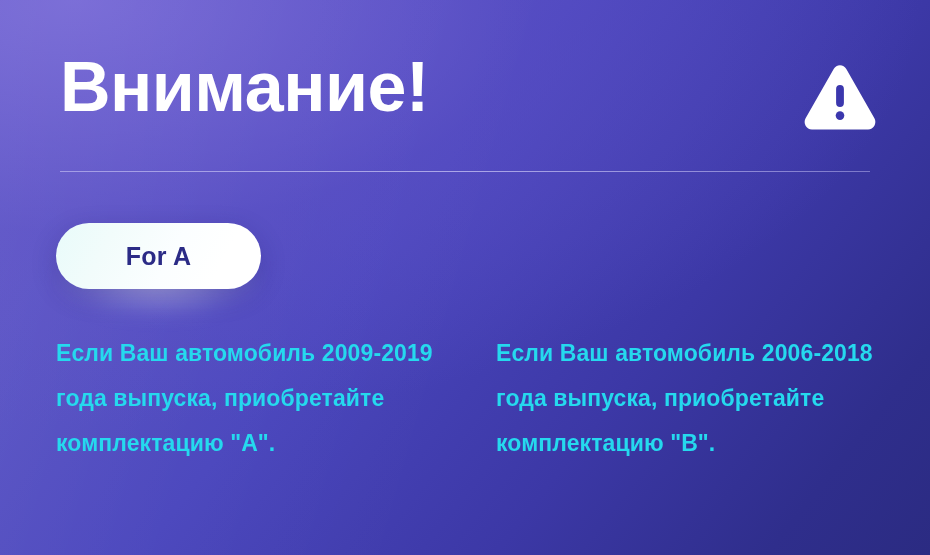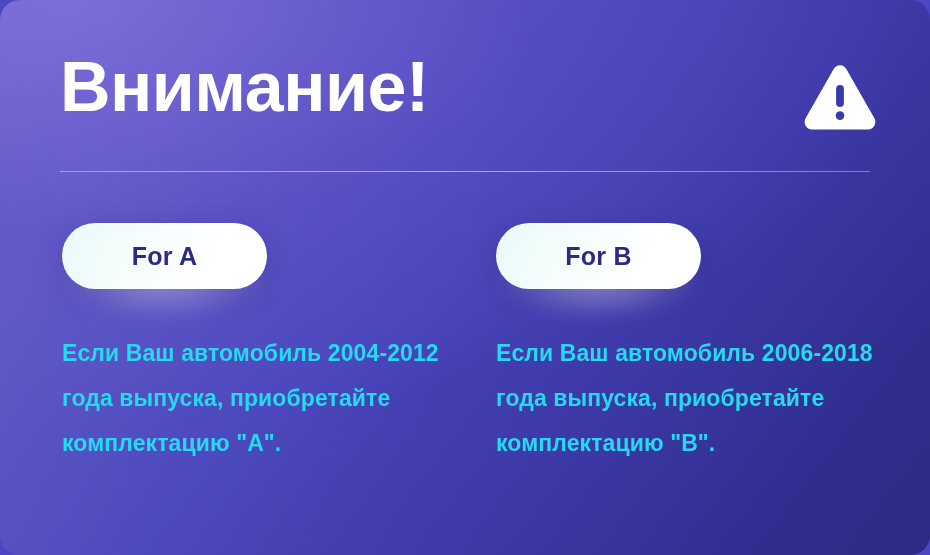--- a/index.html
+++ b/index.html
@@ -16,21 +16,20 @@
   }
 
   .banner {
     position: relative;
     width: 930px;
     height: 555px;
     overflow: hidden;
     background:
       radial-gradient(130% 110% at 8% 0%, rgba(118,104,214,0.95) 0%, rgba(92,80,198,0.55) 38%, rgba(74,66,186,0.0) 70%),
       linear-gradient(128deg, #5e55c9 0%, #5751c4 18%, #4a46bd 42%, #3c38a6 68%, #2f2e8c 88%, #2b2b82 100%);
-    border-radius: 20px;
   }
 
   
   .banner::before {
     content: "";
     position: absolute;
     left: -12%;
     top: -30%;
     width: 85%;
     height: 150%;
@@ -74,21 +73,21 @@
     height: 1px;
     background: linear-gradient(90deg, rgba(189,184,240,0.70) 0%, rgba(196,192,243,0.78) 50%, rgba(180,176,236,0.55) 100%);
   }
 
   
   .col {
     position: absolute;
     top: 223px;
     width: 400px;
   }
-  .col-a { left: 62px; text-decoration: underline; }
+  .col-a { left: 56px; text-decoration: underline; }
   .col-b { left: 496px; }
 
   .pill-wrap {
     position: relative;
     width: 205px;
     height: 66px;
   }
 
   
   .pill-glow {
@@ -152,25 +151,21 @@
       </svg>
     </div>
 
     <div class="divider"></div>
 
     <div class="col col-a">
       <div class="pill-wrap">
         <div class="pill-glow"></div>
         <button class="pill-btn">For A</button>
       </div>
-      <div class="col-desc">Если Ваш автомобиль 2004-2012 года выпуска, приобретайте комплектацию "A".</div>
+      <div class="col-desc">Если Ваш автомобиль 2009-2019 года выпуска, приобретайте комплектацию "A".</div>
     </div>
 
     <div class="col col-b">
-      <div class="pill-wrap">
-        <div class="pill-glow"></div>
-        <button class="pill-btn">For B</button>
-      </div>
       <div class="col-desc">Если Ваш автомобиль 2006-2018 года выпуска, приобретайте комплектацию "B".</div>
     </div>
 
   </div>
 </div>
 
 </body></html>

